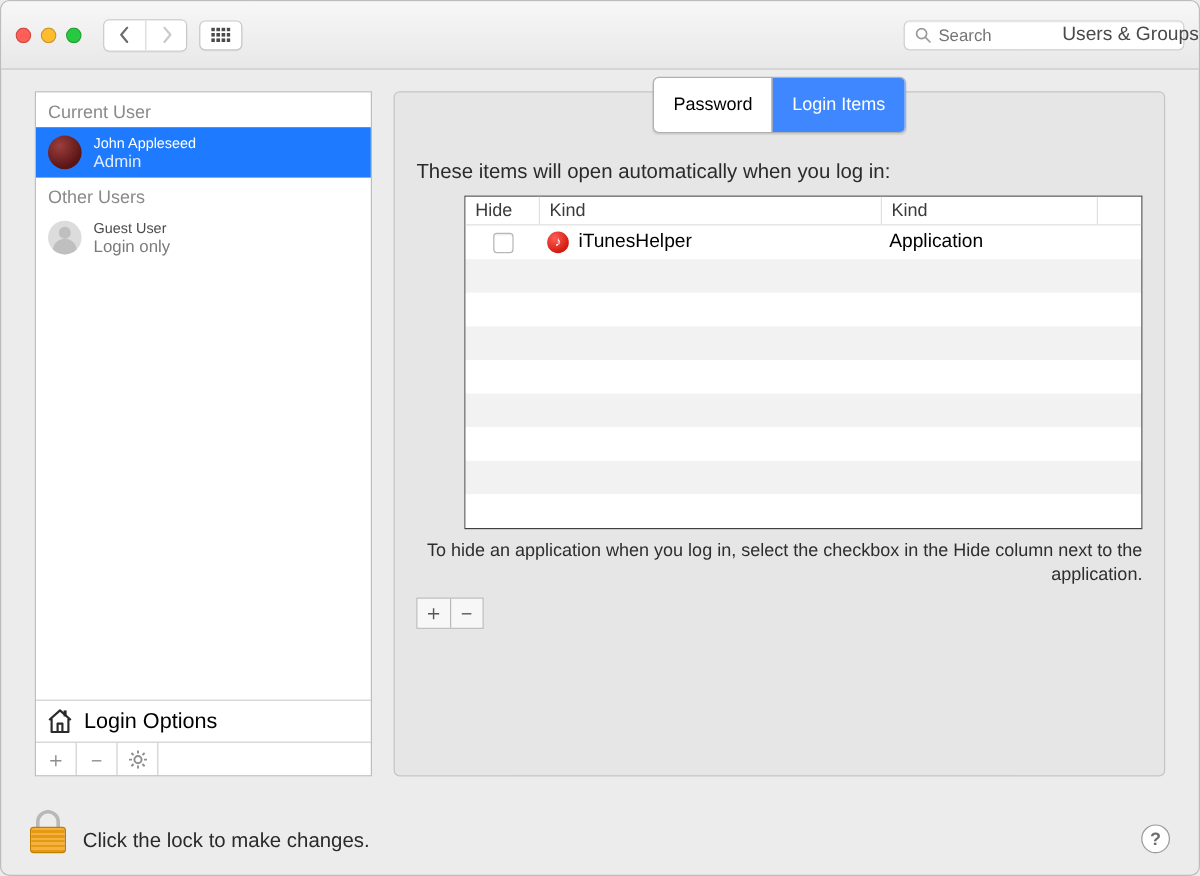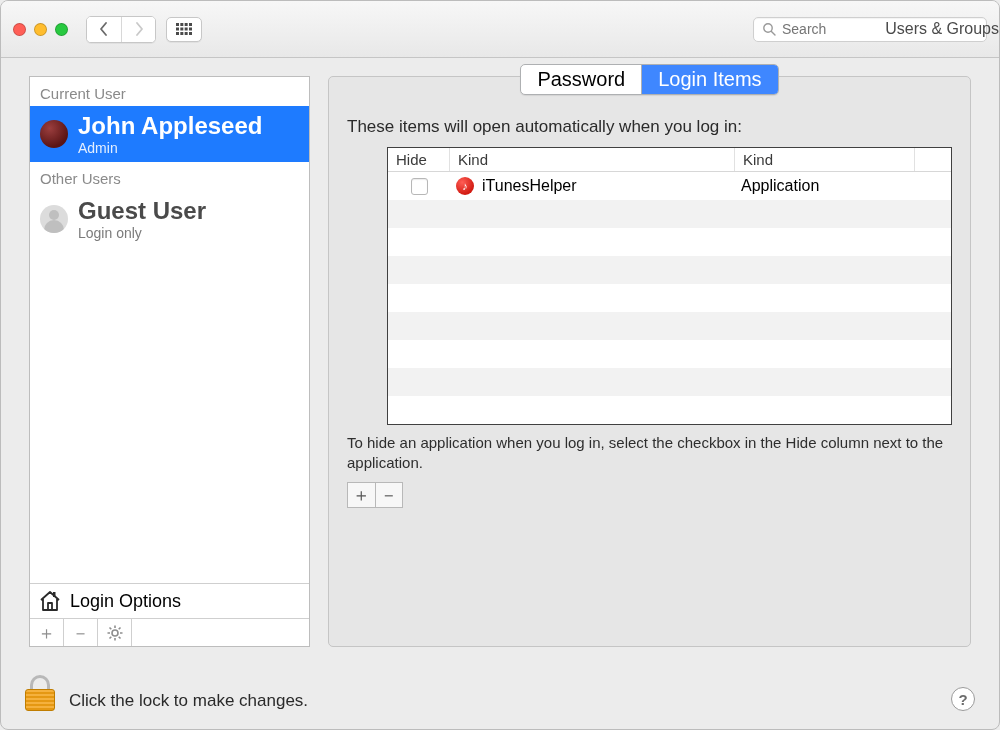--- a/index.html
+++ b/index.html
@@ -21,56 +21,56 @@
   .search span.mag { margin-right:6px; display:flex; }
   .search input { border:none; outline:none; font-size:14px; color:#333; width:100%; background:transparent; }
   
   .content { flex:1; padding: 18px 28px 18px 28px; display:flex; gap:18px; }
   
   .sidebar { width: 281px; background:#fff; border:1px solid #bdbdbd; display:flex; flex-direction:column; }
   .section-label { padding: 8px 10px 4px 10px; font-size:15px; color:#8a8a8a; }
   .user-row { display:flex; align-items:center; gap:10px; padding: 6px 10px; }
   .user-row.selected { background:#1e7bff; color:#fff; }
   .user-row .texts { display:flex; flex-direction:column; }
-  .user-row .name { font-size:24px; font-weight:700; color:inherit; }
+  .user-row .name { font-size:12px; font-weight:400; color:inherit; }
   .user-row.selected .name { color:#fff; }
   .user-row .role { font-size:14px; color:#7b7b7b; }
   .user-row.selected .role { color:#e2eeff; }
   .avatar { width: 28px; height:28px; border-radius:50%; background: radial-gradient(circle at 35% 30%, #9b3e3e, #5a1414 70%); flex-shrink:0; }
   .avatar.guest { background:#dcdcdc; position:relative; overflow:hidden; }
   .avatar.guest::before{ content:""; position:absolute; top:5px; left:9px; width:10px; height:10px; border-radius:50%; background:#bfbfbf;}
   .avatar.guest::after{ content:""; position:absolute; top:15px; left:4px; width:20px; height:14px; border-radius:10px 10px 0 0; background:#bfbfbf;}
   .sidebar-spacer { flex:1; }
   .login-opts { border-top:1px solid #cfcfcf; display:flex; align-items:center; gap:8px; padding:6px 8px; font-size:18px; }
   .sidebar-tools { border-top:1px solid #cfcfcf; display:flex; height:28px; }
   .sidebar-tools .tbtn { width:34px; display:flex; align-items:center; justify-content:center; border-right:1px solid #cfcfcf; color:#8e8e8e; font-size:18px; }
   
   .main { flex:1; background:#e6e6e6; border:1px solid #c5c5c5; border-radius:5px; padding: 0 18px 14px 18px; display:flex; flex-direction:column; position:relative; }
   .tabs { display:flex; margin: -13px auto 14px auto; border:1px solid #aeb0b2; border-radius:5px; overflow:hidden; background:#fff; box-shadow:0 1px 1px rgba(0,0,0,0.08);}
-  .tab { padding:3px 16px; font-size:20px; cursor:pointer; }
+  .tab { padding:14px 16px; font-size:15px; cursor:pointer; }
   .tab + .tab { border-left:1px solid #aeb0b2; }
   .tab.active { background:#3f87ff; color:#fff; }
   .desc { font-size:17px; color:#2b2b2b; margin: 8px 0 10px 0; }
   .table { border:1px solid #404040; background:#fff; flex:0 0 auto;margin-left:40px; }
   .thead { display:flex; background:#fff; border-bottom:1px solid #d7d7d7; font-size:15px; color:#3a3a3a; }
   .thead > div { padding:3px 8px; }
   .col-hide { width:62px; border-right:1px solid #e1e1e1;}
   .col-item { flex:1; border-right:1px solid #e1e1e1;}
   .col-kind { width:180px; border-right:1px solid #e1e1e1;}
   .col-last { width:36px; }
   .tbody .trow { display:flex; align-items:center; height:28px; font-size:16px; }
   .tbody .trow:nth-child(odd){ background:#fff;}
   .tbody .trow:nth-child(even){ background:#f2f2f2;}
   .cell-hide { width:62px; display:flex; justify-content:center; }
   .cell-item { flex:1; display:flex; align-items:center; gap:8px; padding-left:6px;}
   .cell-kind { width:180px; padding-left:6px;}
   .cell-last { width:36px; }
   .chk { width:17px; height:17px; border:1px solid #b7b7b7; border-radius:3px; background:#fff; box-shadow:inset 0 1px 1px rgba(0,0,0,0.08);}
   .app-icon { width:18px; height:18px; border-radius:50%; background: radial-gradient(circle at 35% 30%, #ff5d55, #d21b12 70%); display:flex; align-items:center; justify-content:center; color:#fff; font-size:11px; font-weight:700; }
-  .hint { font-size:15px; color:#2e2e2e; margin-top:8px; line-height:1.35;}
+  .hint { font-size:15px; color:#2e2e2e; margin-top:8px; line-height:1.35;text-align:right;}
   .pm-group { display:flex; margin-top:8px; border:1px solid #b8b8b8; width:56px; height:26px; }
   .pm-group .pm { flex:1; display:flex; align-items:center; justify-content:center; font-size:18px; color:#555; background:#f7f7f7;}
   .pm-group .pm + .pm { border-left:1px solid #b8b8b8; }
   
   .footer { display:flex; align-items:flex-end; padding: 10px 24px 18px 24px; gap:14px; }
   .lock { width:30px; height:36px; position:relative; }
   .lock .body { position:absolute; bottom:0; width:30px; height:22px; background:repeating-linear-gradient(#f5b13d,#f5b13d 2px,#e59813 2px,#e59813 4px); border:1px solid #c07d00; border-radius:3px;}
   .lock .shackle { position:absolute; top:0; left:5px; width:20px; height:20px; border:3px solid #b8b8b8; border-bottom:none; border-radius:10px 10px 0 0;}
   .help { margin-left:auto; width:24px; height:24px; border:1.5px solid #9a9a9a; border-radius:50%; color:#6c6c6c; display:flex; align-items:center; justify-content:center; font-size:15px; font-weight:600; background:#fff;}
   .footer .msg { font-size:17px; color:#2a2a2a; }

